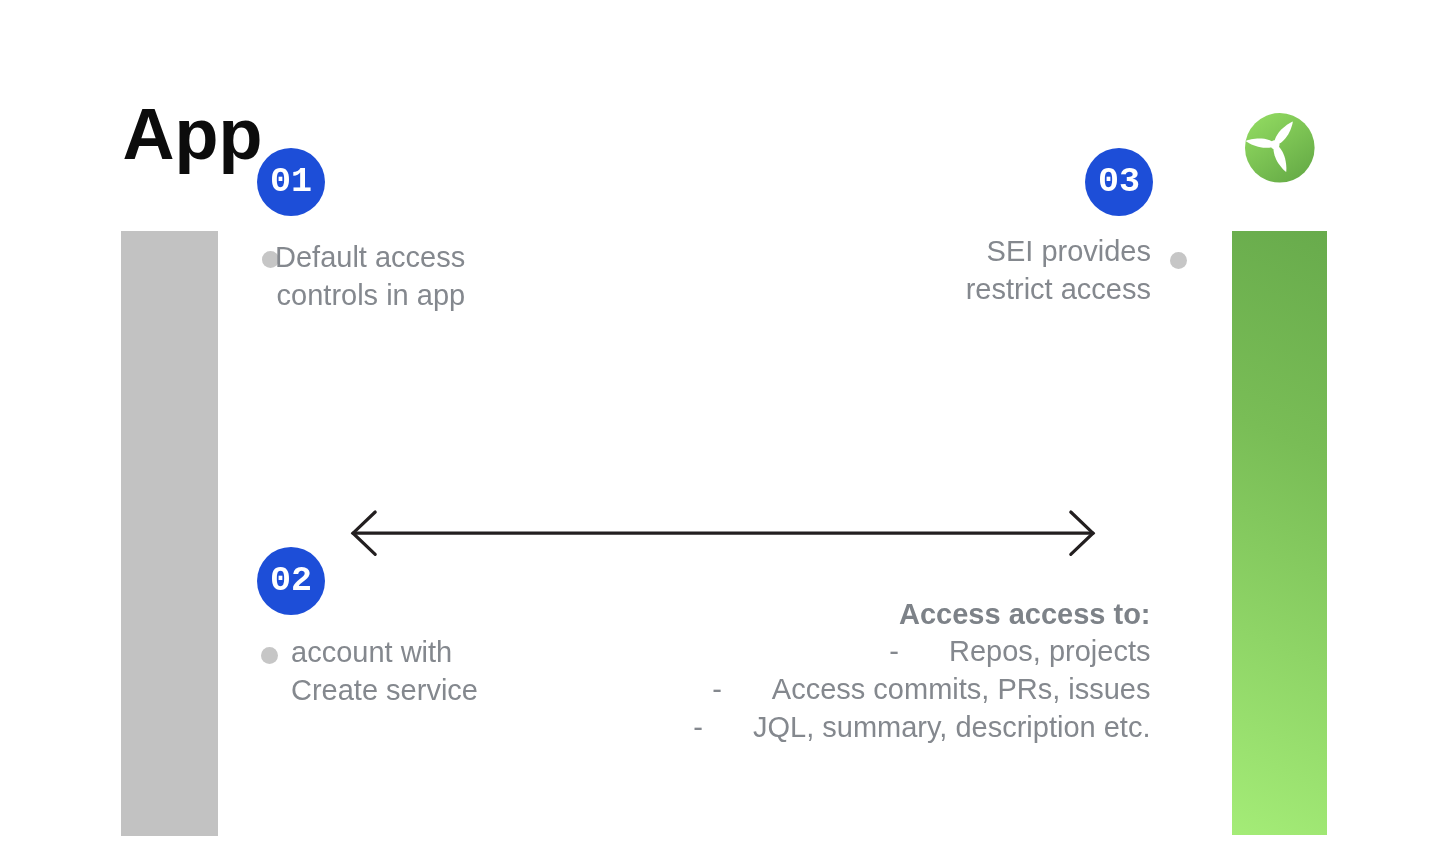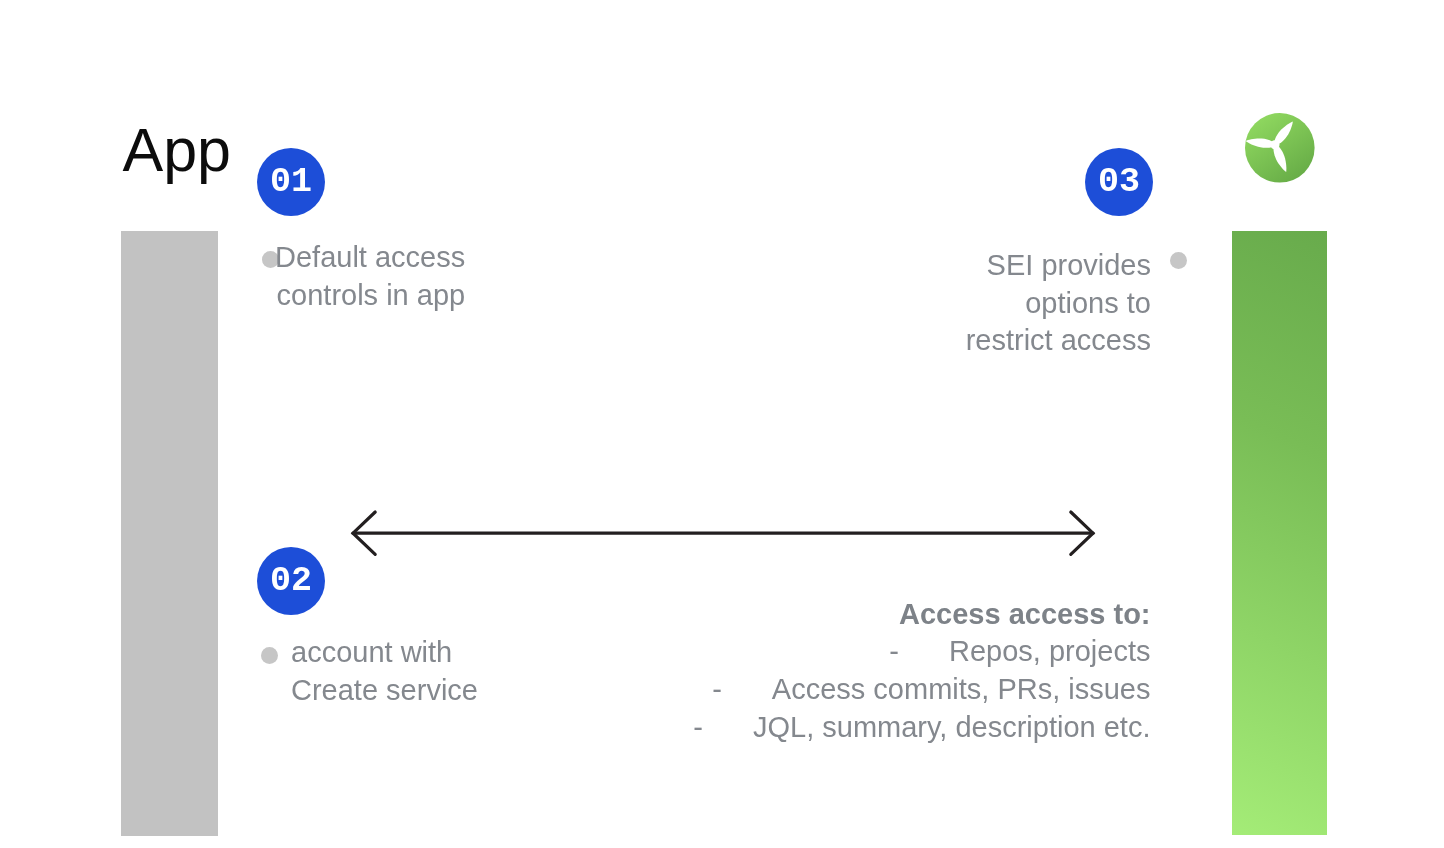--- a/index.html
+++ b/index.html
@@ -8,23 +8,23 @@
   .canvas {
     position: relative;
     width: 1444px;
     height: 848px;
     background: #ffffff;
     overflow: hidden;
   }
   .page-title {
     position: absolute;
     left: 122.5px;
-    top: 117px;
-    font-size: 61px;
-    font-weight: 400;
+    top: 101px;
+    font-size: 72px;
+    font-weight: 700;
     line-height: 66px;
     color: #0c0c0c;
     letter-spacing: 0px;
     white-space: nowrap;
   }
   .left-bar {
     position: absolute;
     left: 121px;
     top: 231px;
     width: 97px;
@@ -75,21 +75,21 @@
   .bullet-03 { left: 1169.5px; top: 252px; }
   .step-text {
     position: absolute;
     font-size: 29px;
     line-height: 37.7px;
     font-weight: 400;
     color: #84888e;
   }
   .text-01 { left: 275px; top: 238.8px; text-align: right; }
   .text-02 { left: 291px; top: 634.1px; text-align: left; }
-  .text-03 { left: 901px; width: 250px; top: 247px; text-align: right; }
+  .text-03 { left: 901px; width: 250px; top: 233px; text-align: right; }
   .step-text .line { display: block; }
   .limit-block {
     position: absolute;
     left: 600px;
     top: 595.5px;
     width: 550.5px;
     font-size: 29px;
     line-height: 37.8px;
     color: #84888e;
   }
@@ -157,21 +157,20 @@
     <span class="line">controls in app</span>
   </div>
 
   <div class="step-text text-02">
     <span class="line">account with</span>
     <span class="line">Create service</span>
   </div>
 
   <div class="step-text text-03">
     <span class="line">SEI provides</span>
-    <span class="line">options to</span>
     <span class="line">restrict access</span>
   </div>
 
   <svg class="arrow-svg" viewBox="0 0 766 57">
     <g stroke="#231f20" stroke-width="3.2" stroke-linecap="round" fill="none">
       <line x1="13" y1="28.2" x2="753" y2="28.2"></line>
       <path d="M35.2,7 L13,28.2 L35.2,49.4"></path>
       <path d="M730.8,7 L753,28.2 L730.8,49.4"></path>
     </g>
   </svg>

